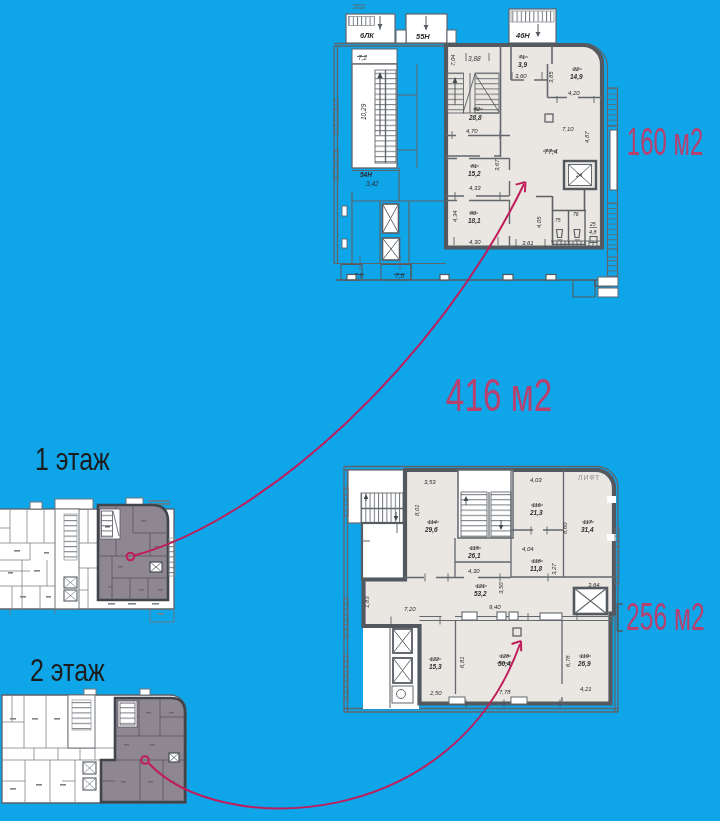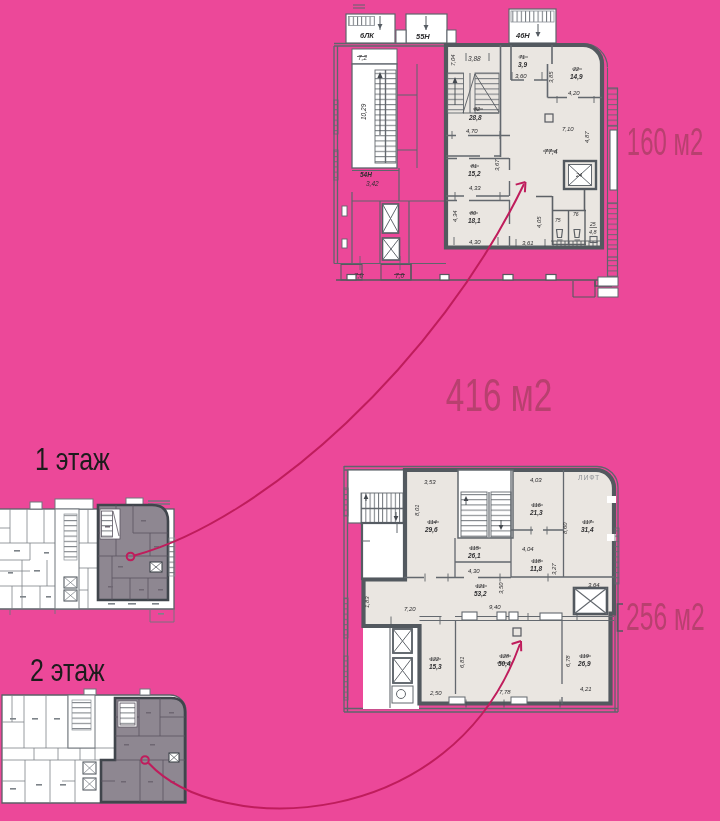--- a/index.html
+++ b/index.html
@@ -1,16 +1,16 @@
 <!DOCTYPE html>
 <html><head>
 <meta charset="utf-8">
 <style>
 html,body{margin:0;padding:0;background:#fff;}
-#page{position:relative;width:720px;height:821px;background:#ec4899;overflow:hidden;
+#page{position:relative;width:720px;height:821px;background:#0ea5e9;overflow:hidden;
 font-family:"Liberation Sans",sans-serif;}
 svg{position:absolute;top:0;left:0;}
 text{font-family:"Liberation Sans",sans-serif;}
 .dim{font-style:italic;fill:#2e2e30;}
 .big{fill:#b8406f;}
 </style>
 </head>
 <body>
 <div id="page">
 <svg width="720" height="821" viewBox="0 0 720 821">

